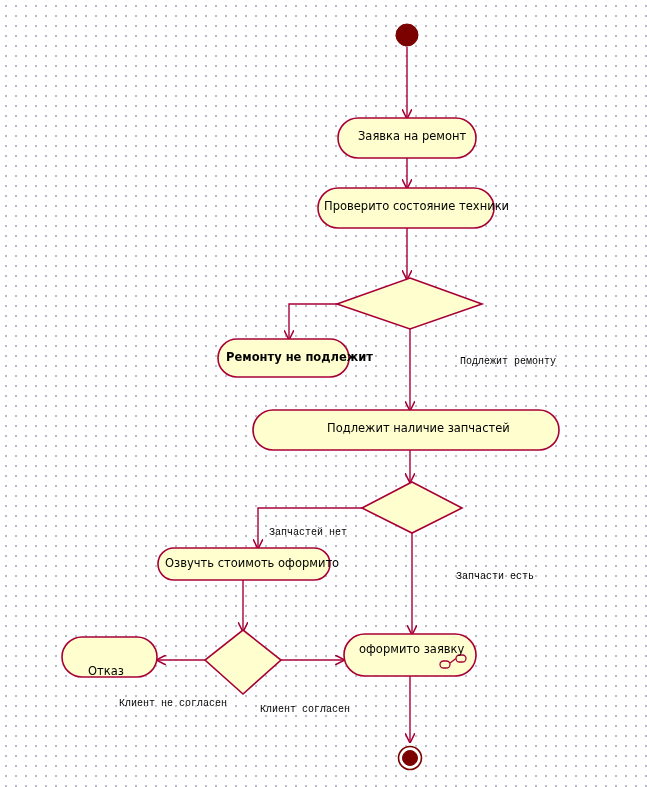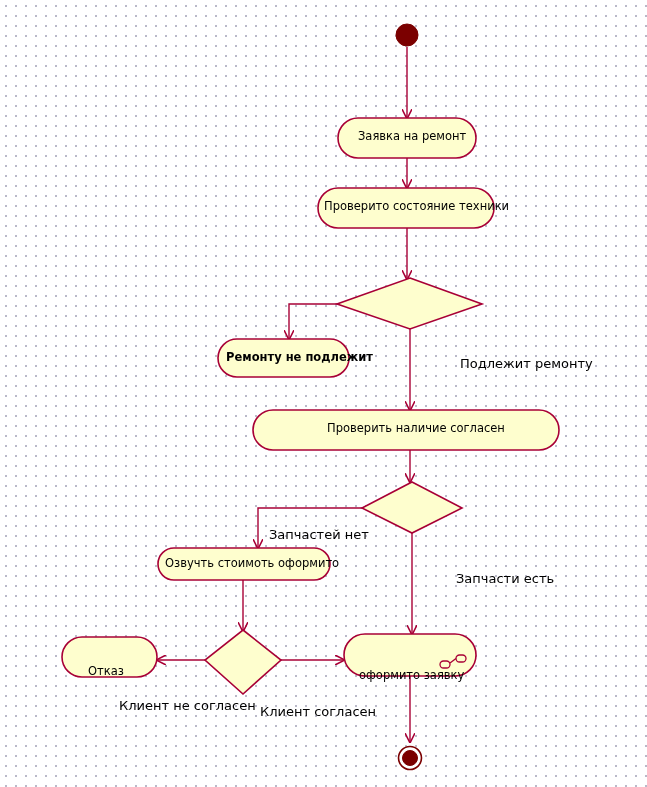--- a/index.html
+++ b/index.html
@@ -35,21 +35,22 @@
     font-size: 11px;
     color: #000000;
     white-space: nowrap;
     line-height: 1;
     letter-spacing: 0px;
   }
   .node-label {
     font-size: 11.5px;
   }
   .edge-label {
-    font-size: 13px;
+    font-size: 10px;
+    font-family: Liberation Mono, monospace;
   }
 </style>
 </head>
 <body>
 
 <div id="canvas">
 
   <svg id="svg-layer" viewBox="0 0 647 787" xmlns="http://www.w3.org/2000/svg">
     <defs>
       <marker id="arrow" viewBox="0 0 10 10" refX="9" refY="5" markerWidth="7" markerHeight="7" orient="auto-start-reverse">
@@ -117,27 +118,27 @@
       <circle cx="410" cy="758" r="7.5" fill="#7B0000" stroke="#7B0000" stroke-width="1"></circle>
     </g>
   </svg>
 
   <div class="dg-label node-label" style="left:358px; top:131px;">Заявка на ремонт</div>
 
   <div class="dg-label node-label" style="left:324px; top:201px;">Проверито состояние техники</div>
 
   <div class="dg-label node-label" style="left:226px; top:352px;font-weight:bold;">Ремонту не подлежит</div>
 
-  <div class="dg-label node-label" style="left:327px; top:423px;">Проверить наличие согласен</div>
+  <div class="dg-label node-label" style="left:327px; top:423px;">Подлежит наличие запчастей</div>
 
   <div class="dg-label node-label" style="left:165px; top:558px;">Озвучть стоимоть оформито</div>
 
   <div class="dg-label node-label" style="left:88px; top:666px;">Отказ</div>
 
-  <div class="dg-label node-label" style="left:359px; top:644px;margin-top:26px;">оформито заявку</div>
+  <div class="dg-label node-label" style="left:359px; top:644px;">оформито заявку</div>
 
   <div class="dg-label edge-label" style="left:460px; top:357px;">Подлежит ремонту</div>
 
   <div class="dg-label edge-label" style="left:269px; top:528px;">Запчастей нет</div>
 
   <div class="dg-label edge-label" style="left:436px; top:572px;margin-left:20px;">Запчасти есть</div>
 
   <div class="dg-label edge-label" style="left:119px; top:699px;">Клиент не согласен</div>
 
   <div class="dg-label edge-label" style="left:260px; top:705px;">Клиент согласен</div>

